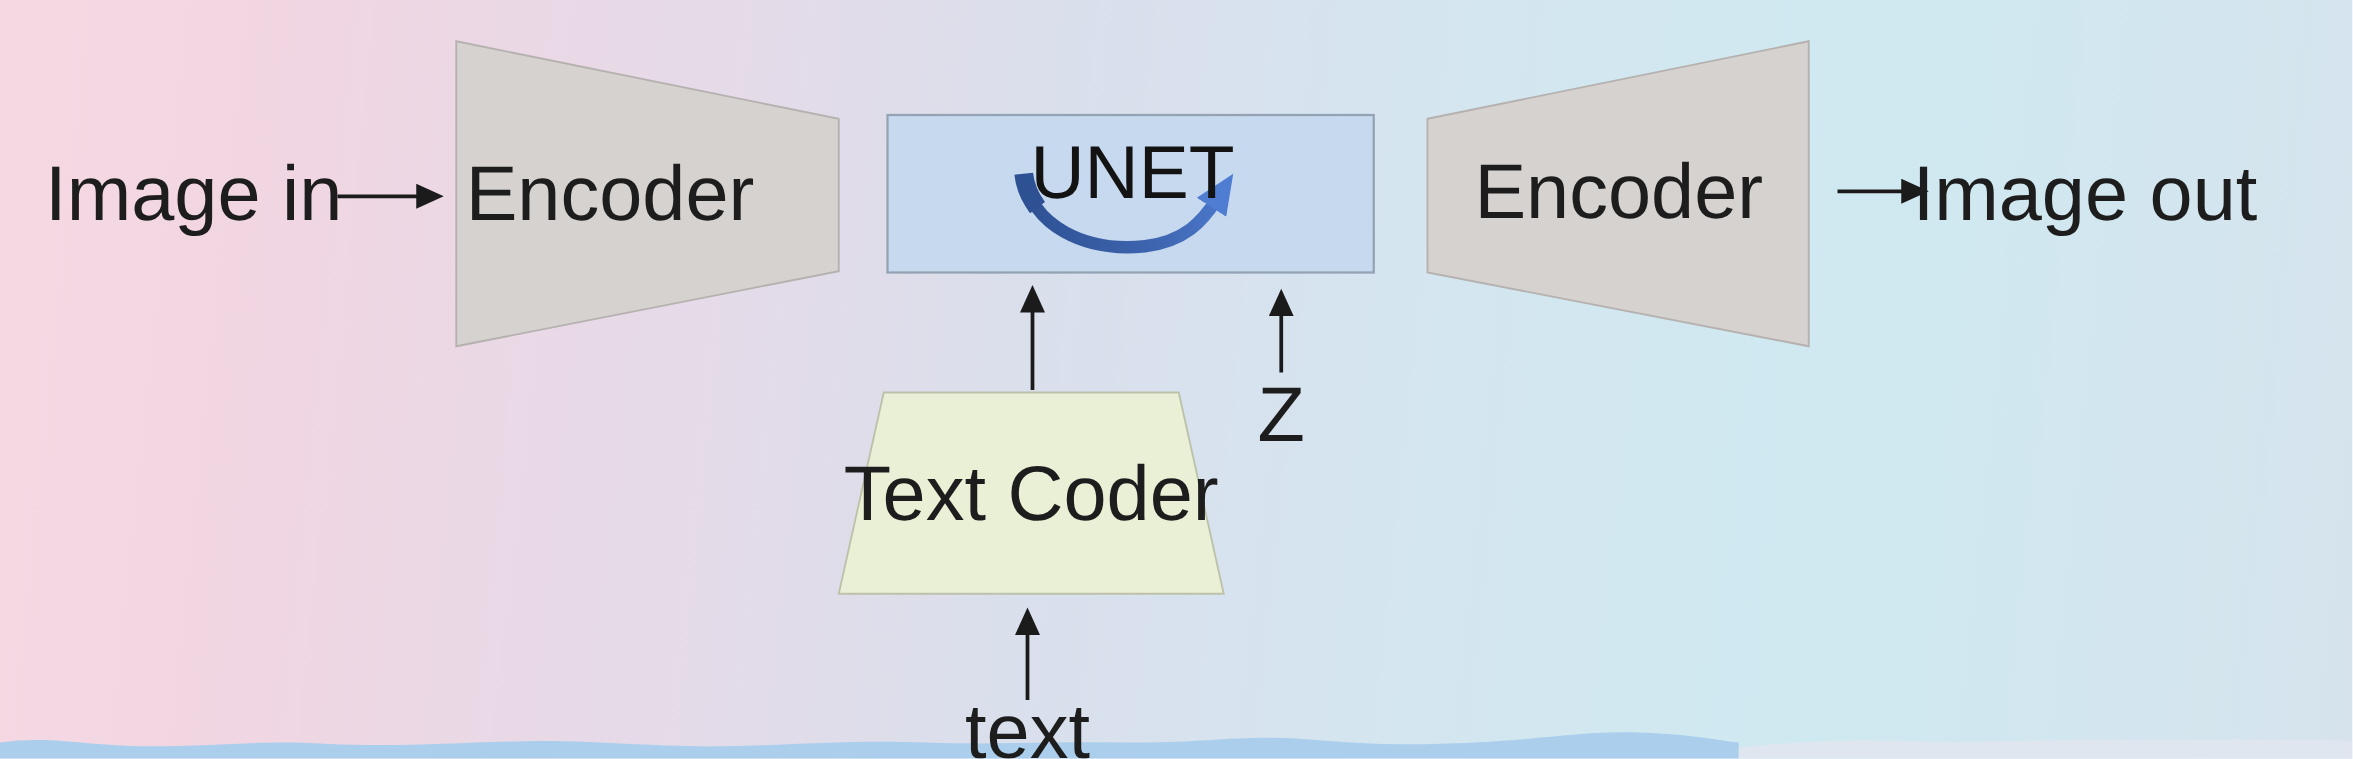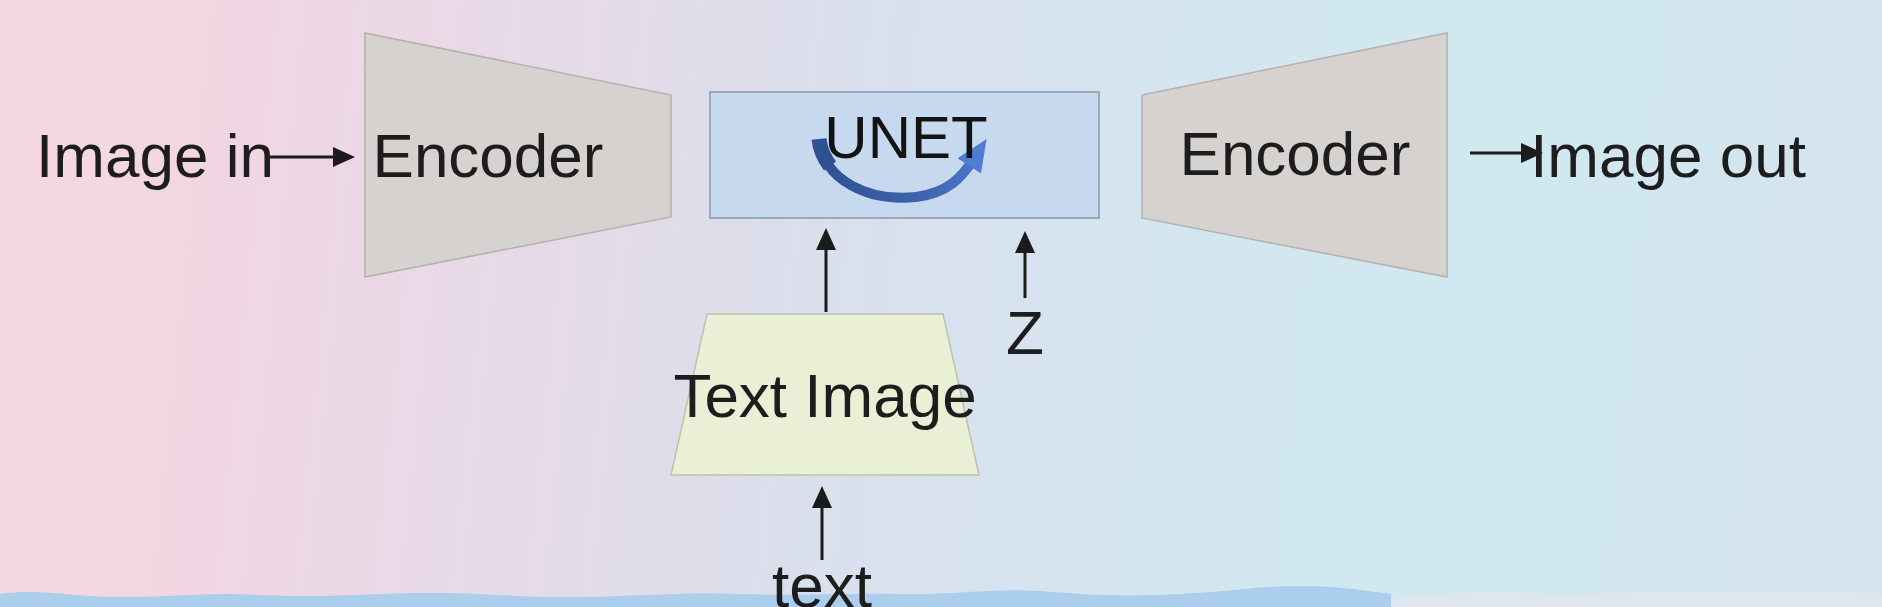--- a/index.html
+++ b/index.html
@@ -90,17 +90,17 @@
   <div class="lbl" style="left:488px; top:156px;">Encoder</div>
 
   <div class="lbl lbl-unet" style="left:906px; top:138px;">UNET</div>
 
   <div class="lbl" style="left:1295px; top:154px;">Encoder</div>
 
   <div class="lbl" style="left:1668px; top:156px;">Image out</div>
 
   <div class="lbl" style="left:1025px; top:333px;">Z</div>
 
-  <div class="lbl" style="left:825px; top:396px;">Text Image</div>
+  <div class="lbl" style="left:825px; top:396px;">Text Coder</div>
 
   <div class="lbl" style="left:822px; top:586px;">text</div>
 
 </div>
 
 </body></html>

